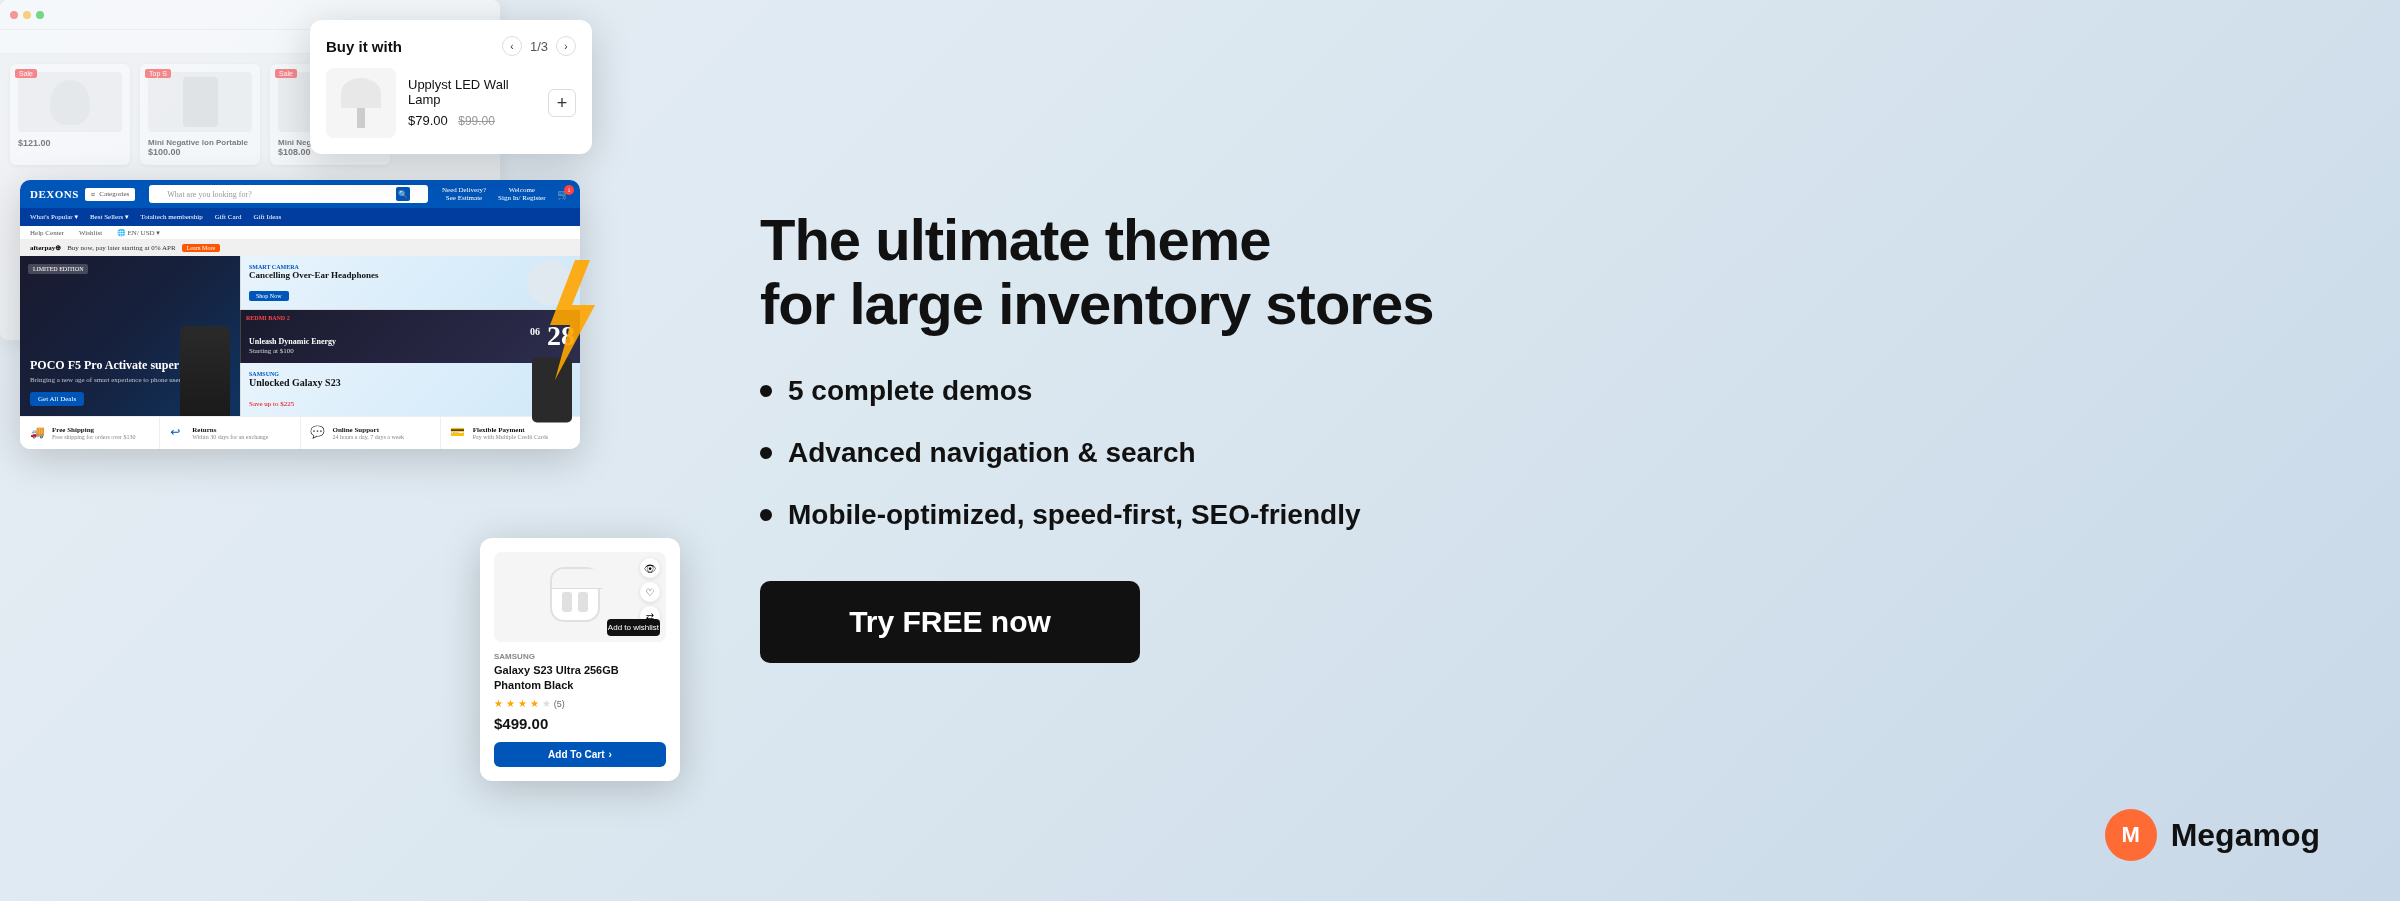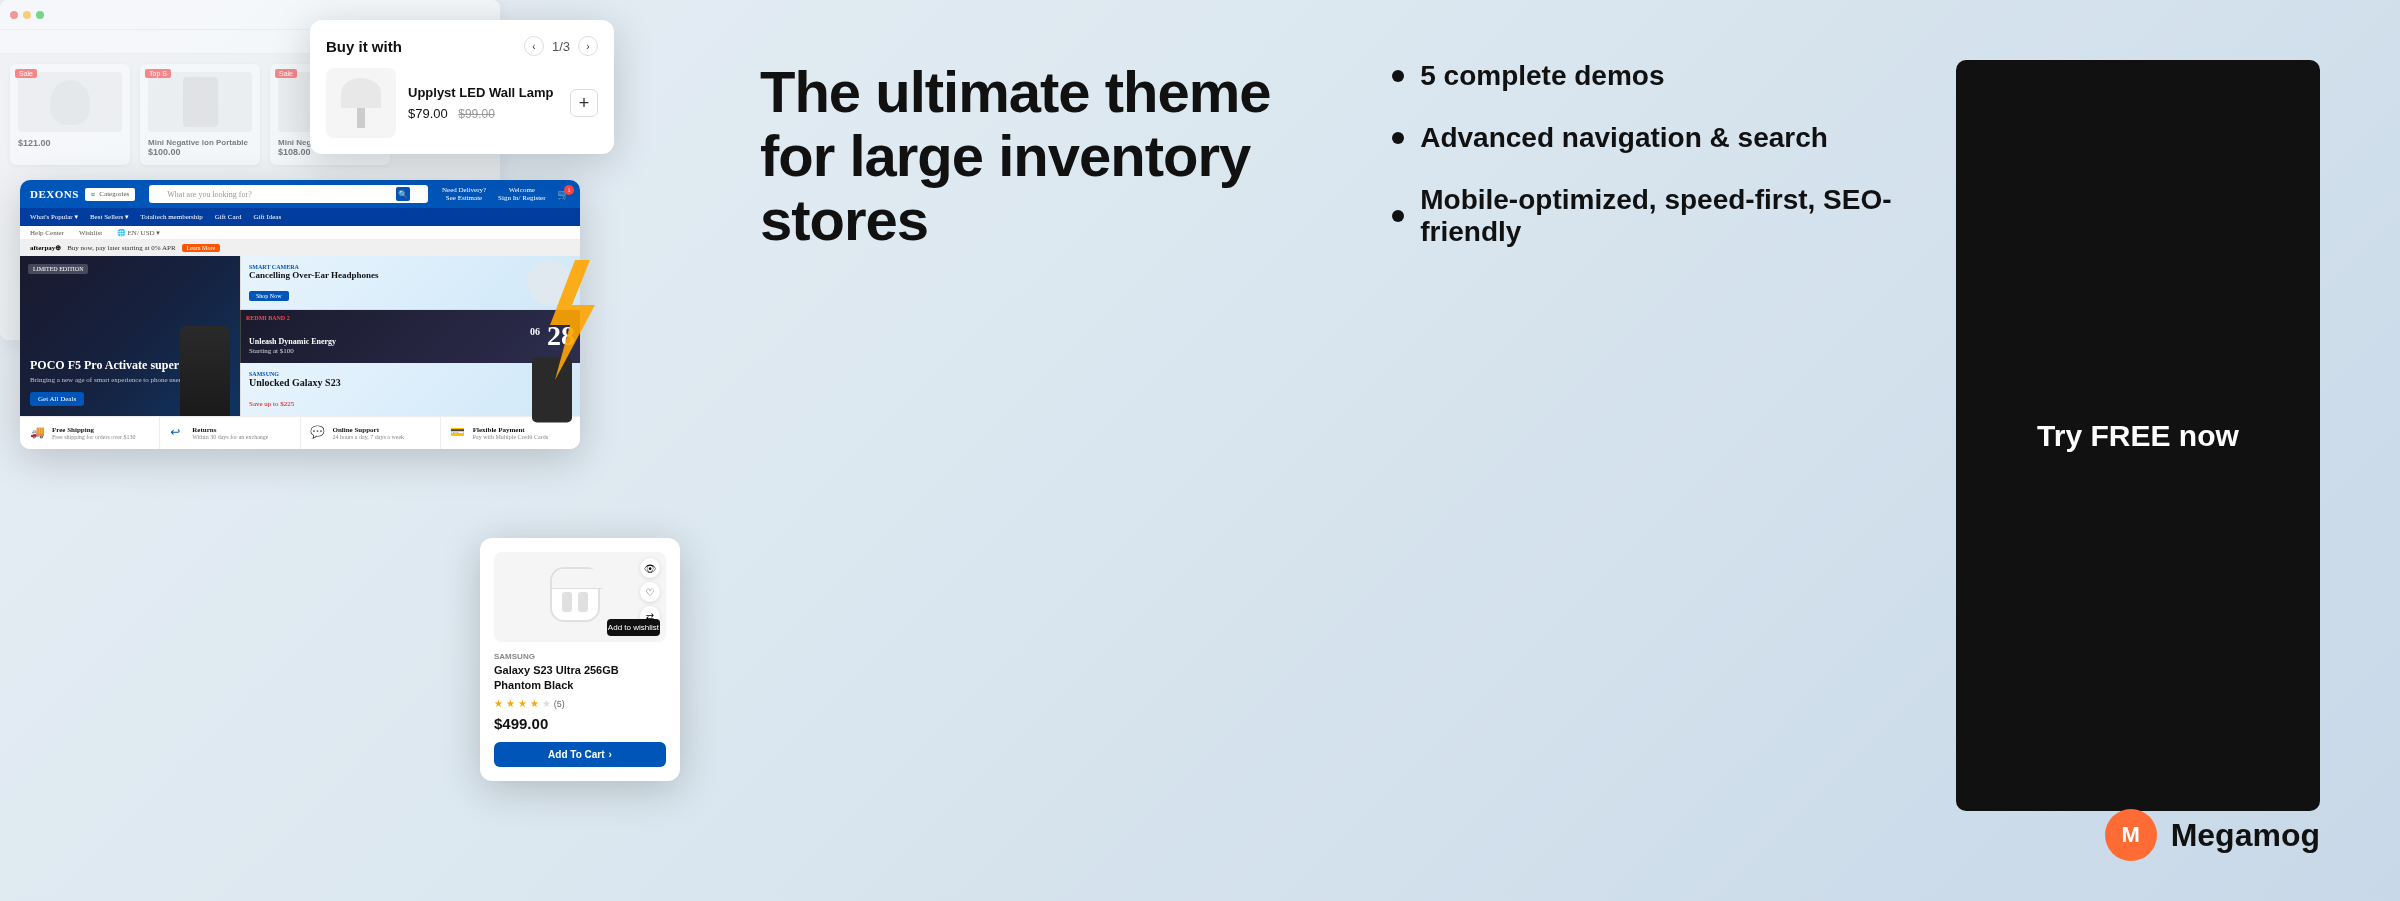--- a/index.html
+++ b/index.html
@@ -96,21 +96,21 @@
       position: absolute;
       top: 5px;
       left: 5px;
     }
 
     
     .buy-it-with-popup {
       position: absolute;
       top: 20px;
       left: 310px;
-      width: 304px;
+      width: 282px;
       background: white;
       border-radius: 12px;
       box-shadow: 0 8px 40px rgba(0,0,0,0.18);
       padding: 16px;
       z-index: 10;
     }
 
     .popup-header {
       display: flex;
       justify-content: space-between;
@@ -183,21 +183,21 @@
       height: 20px;
       background: #ccc;
     }
 
     .popup-product-info {
       flex: 1;
     }
 
     .popup-product-name {
       font-size: 13px;
-      font-weight: 700;
+      font-weight: 400;
       color: #111;
       margin-bottom: 4px;
     }
 
     .popup-product-price {
       font-size: 13px;
       color: #111;
     }
 
     .popup-product-price-old {
@@ -668,21 +668,21 @@
       z-index: 8;
       width: 80px;
       height: 140px;
     }
 
     
     .right-panel {
       flex: 1;
       padding: 60px 80px;
       display: flex;
-      flex-direction: row;
+      flex-direction: column;
       justify-content: center;
       position: relative;
     }
 
     .main-headline {
       font-size: 58px;
       font-weight: 900;
       color: #111;
       line-height: 1.1;
       margin-bottom: 40px;

